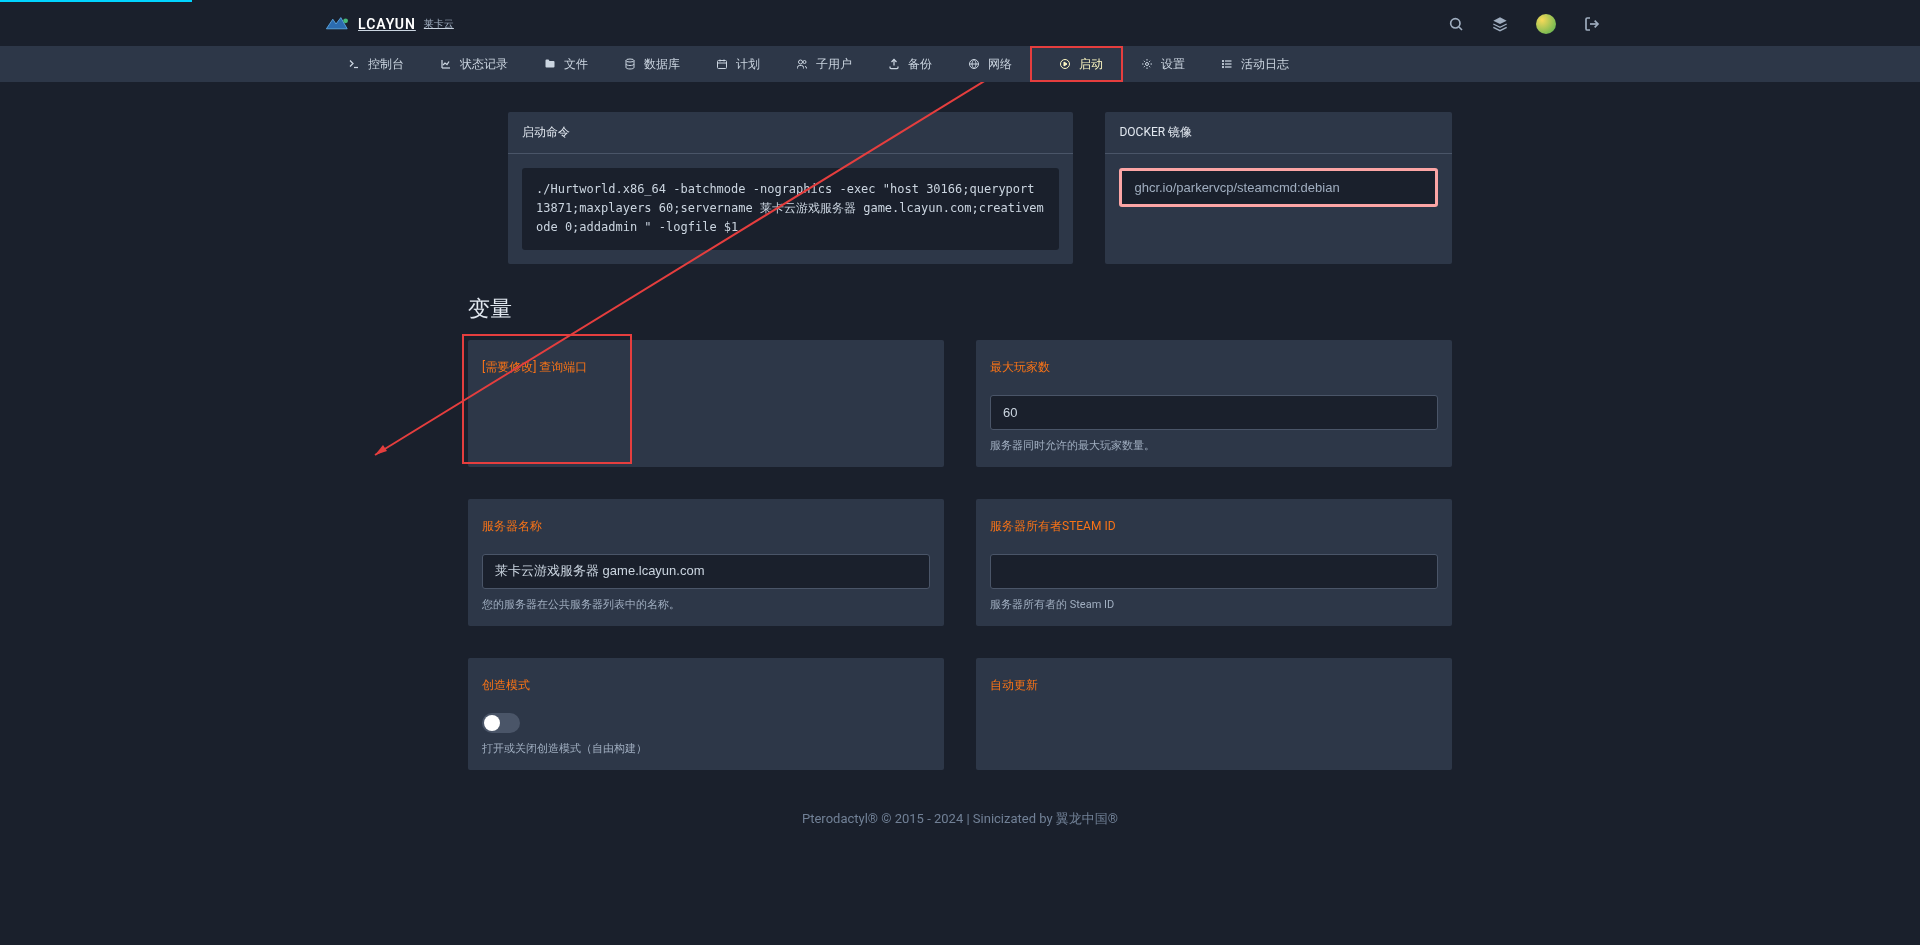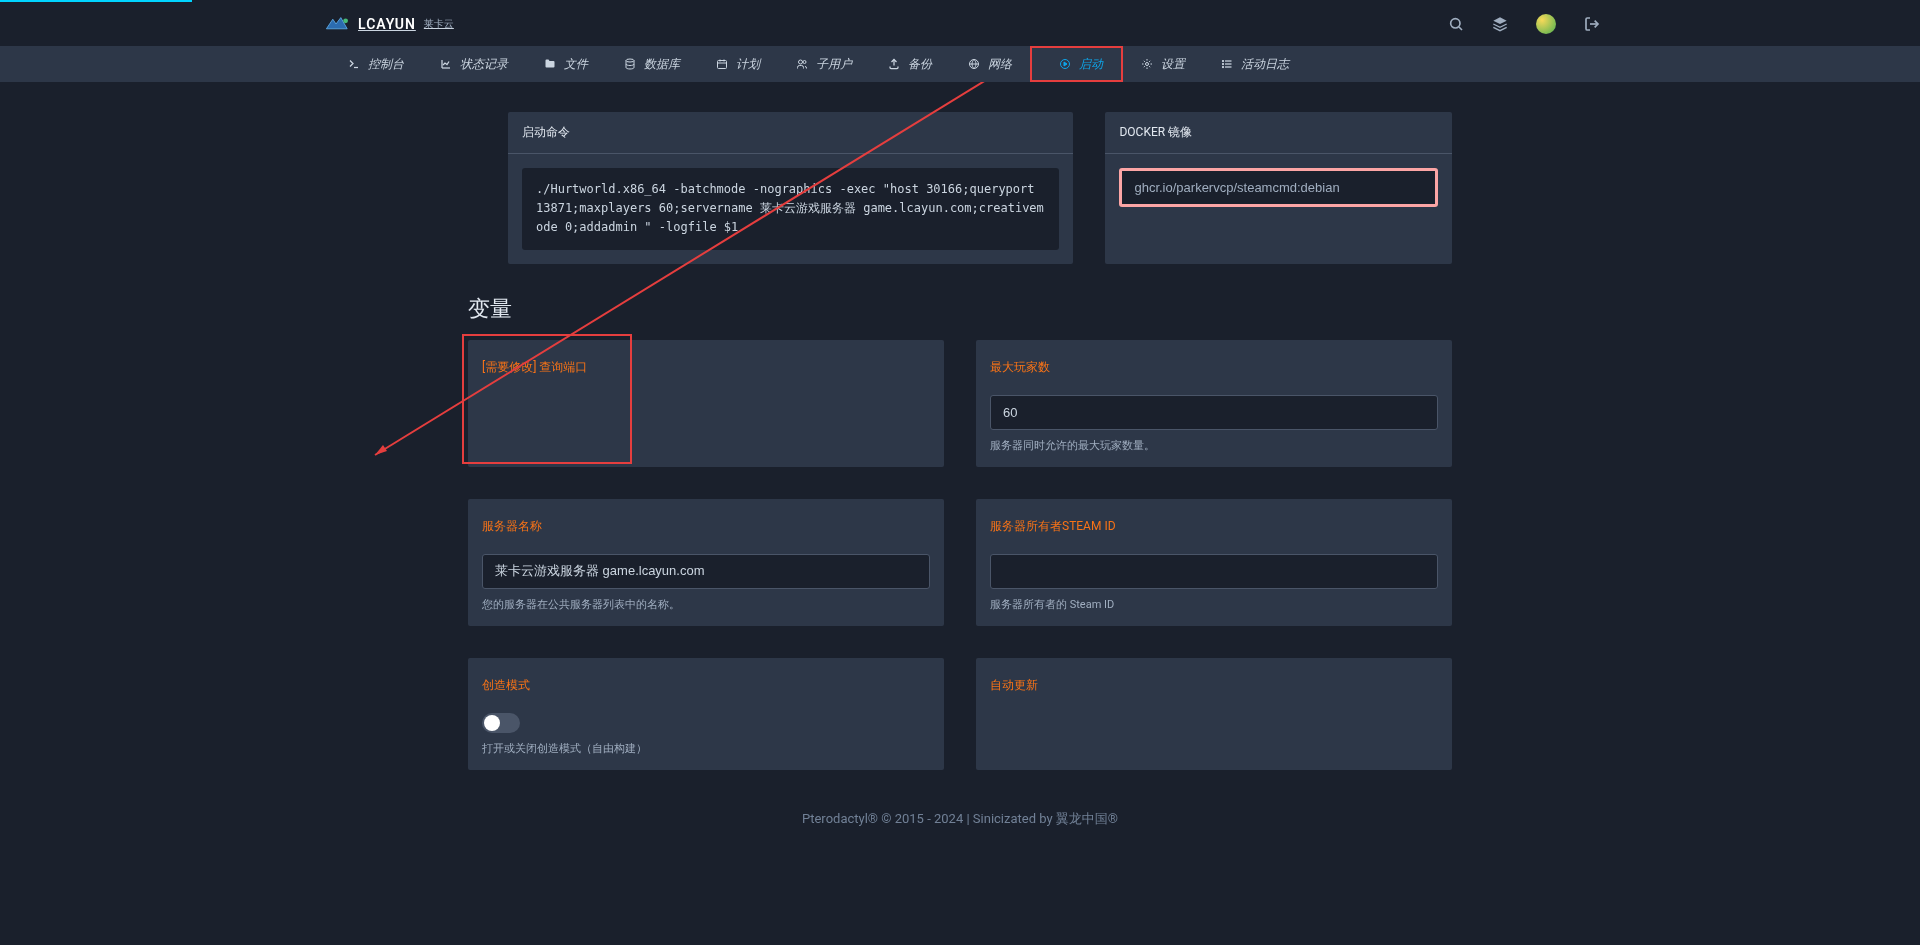--- a/index.html
+++ b/index.html
@@ -74,37 +74,36 @@
       background: #2d3748;
       height: 36px;
     }
     .nav-inner {
       max-width: 1280px;
       margin: 0 auto;
       display: flex;
       align-items: center;
       height: 100%;
       padding: 0 10px;
-      font-style: italic;
     }
     .nav-item {
       display: flex;
       align-items: center;
       gap: 8px;
       padding: 0 18px;
       height: 100%;
       color: #cbd5e0;
       font-size: 12px;
       cursor: pointer;
       white-space: nowrap;
       position: relative;
     }
     .nav-item.active {
       border: 2px solid #e53e3e;
-      color: #0ea5e9;
+      color: #fef9c3;
       padding-left: 27px;
     }
     .nav-item .nav-icon {
       width: 12px;
       height: 12px;
       display: flex;
       align-items: center;
       justify-content: center;
     }
     .main {

